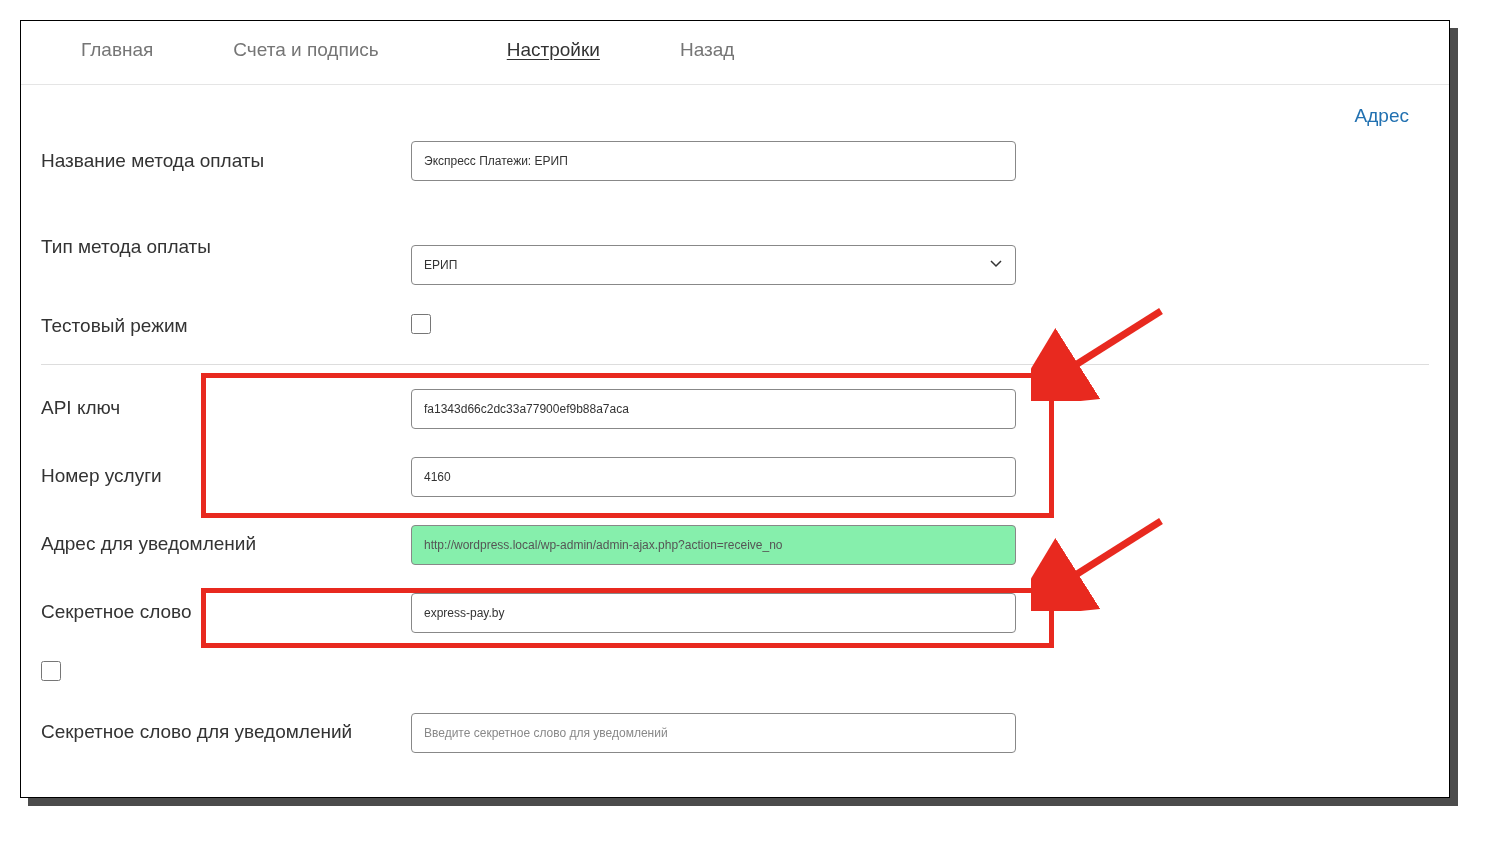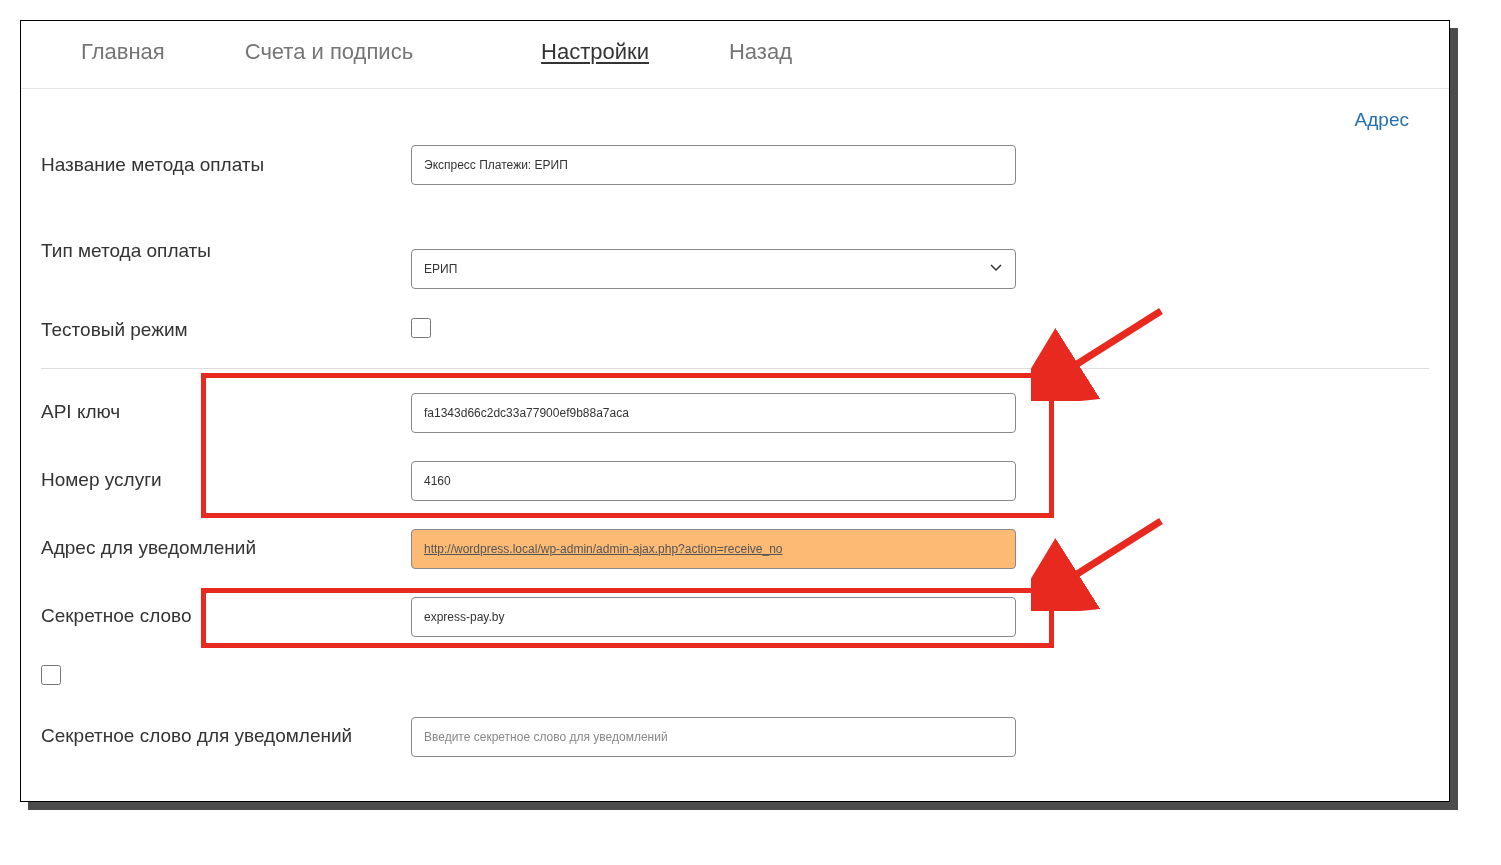--- a/index.html
+++ b/index.html
@@ -19,21 +19,21 @@
       box-shadow: 8px 8px 0 rgba(0,0,0,0.7);
       border: 1px solid #000;
     }
     .tabs {
       display: flex;
       padding: 10px 60px 15px;
       border-bottom: 1px solid #e5e5e5;
       gap: 80px;
     }
     .tab {
-      font-size: 22px;
+      font-size: 19px;
       color: #757575;
       cursor: pointer;
       padding: 8px 0;
       text-align: center;
     }
     .tab.active {
       color: #333;
       text-decoration: underline;
       text-underline-offset: 3px;
       margin-left: 48px;
@@ -71,23 +71,22 @@
       width: 605px;
       height: 40px;
       padding: 6px 12px;
       font-size: 12px;
       border: 1px solid #888;
       border-radius: 4px;
       background: #fff;
       color: #333;
     }
     .text-input.readonly {
-      background: #fdba74;
+      background: #86efac;
       color: #555;
-      text-decoration: underline;
     }
     .text-input::placeholder {
       color: #888;
     }
     .select-wrapper {
       position: relative;
       width: 605px;
       margin-top: 36px;
     }
     .select-input {

